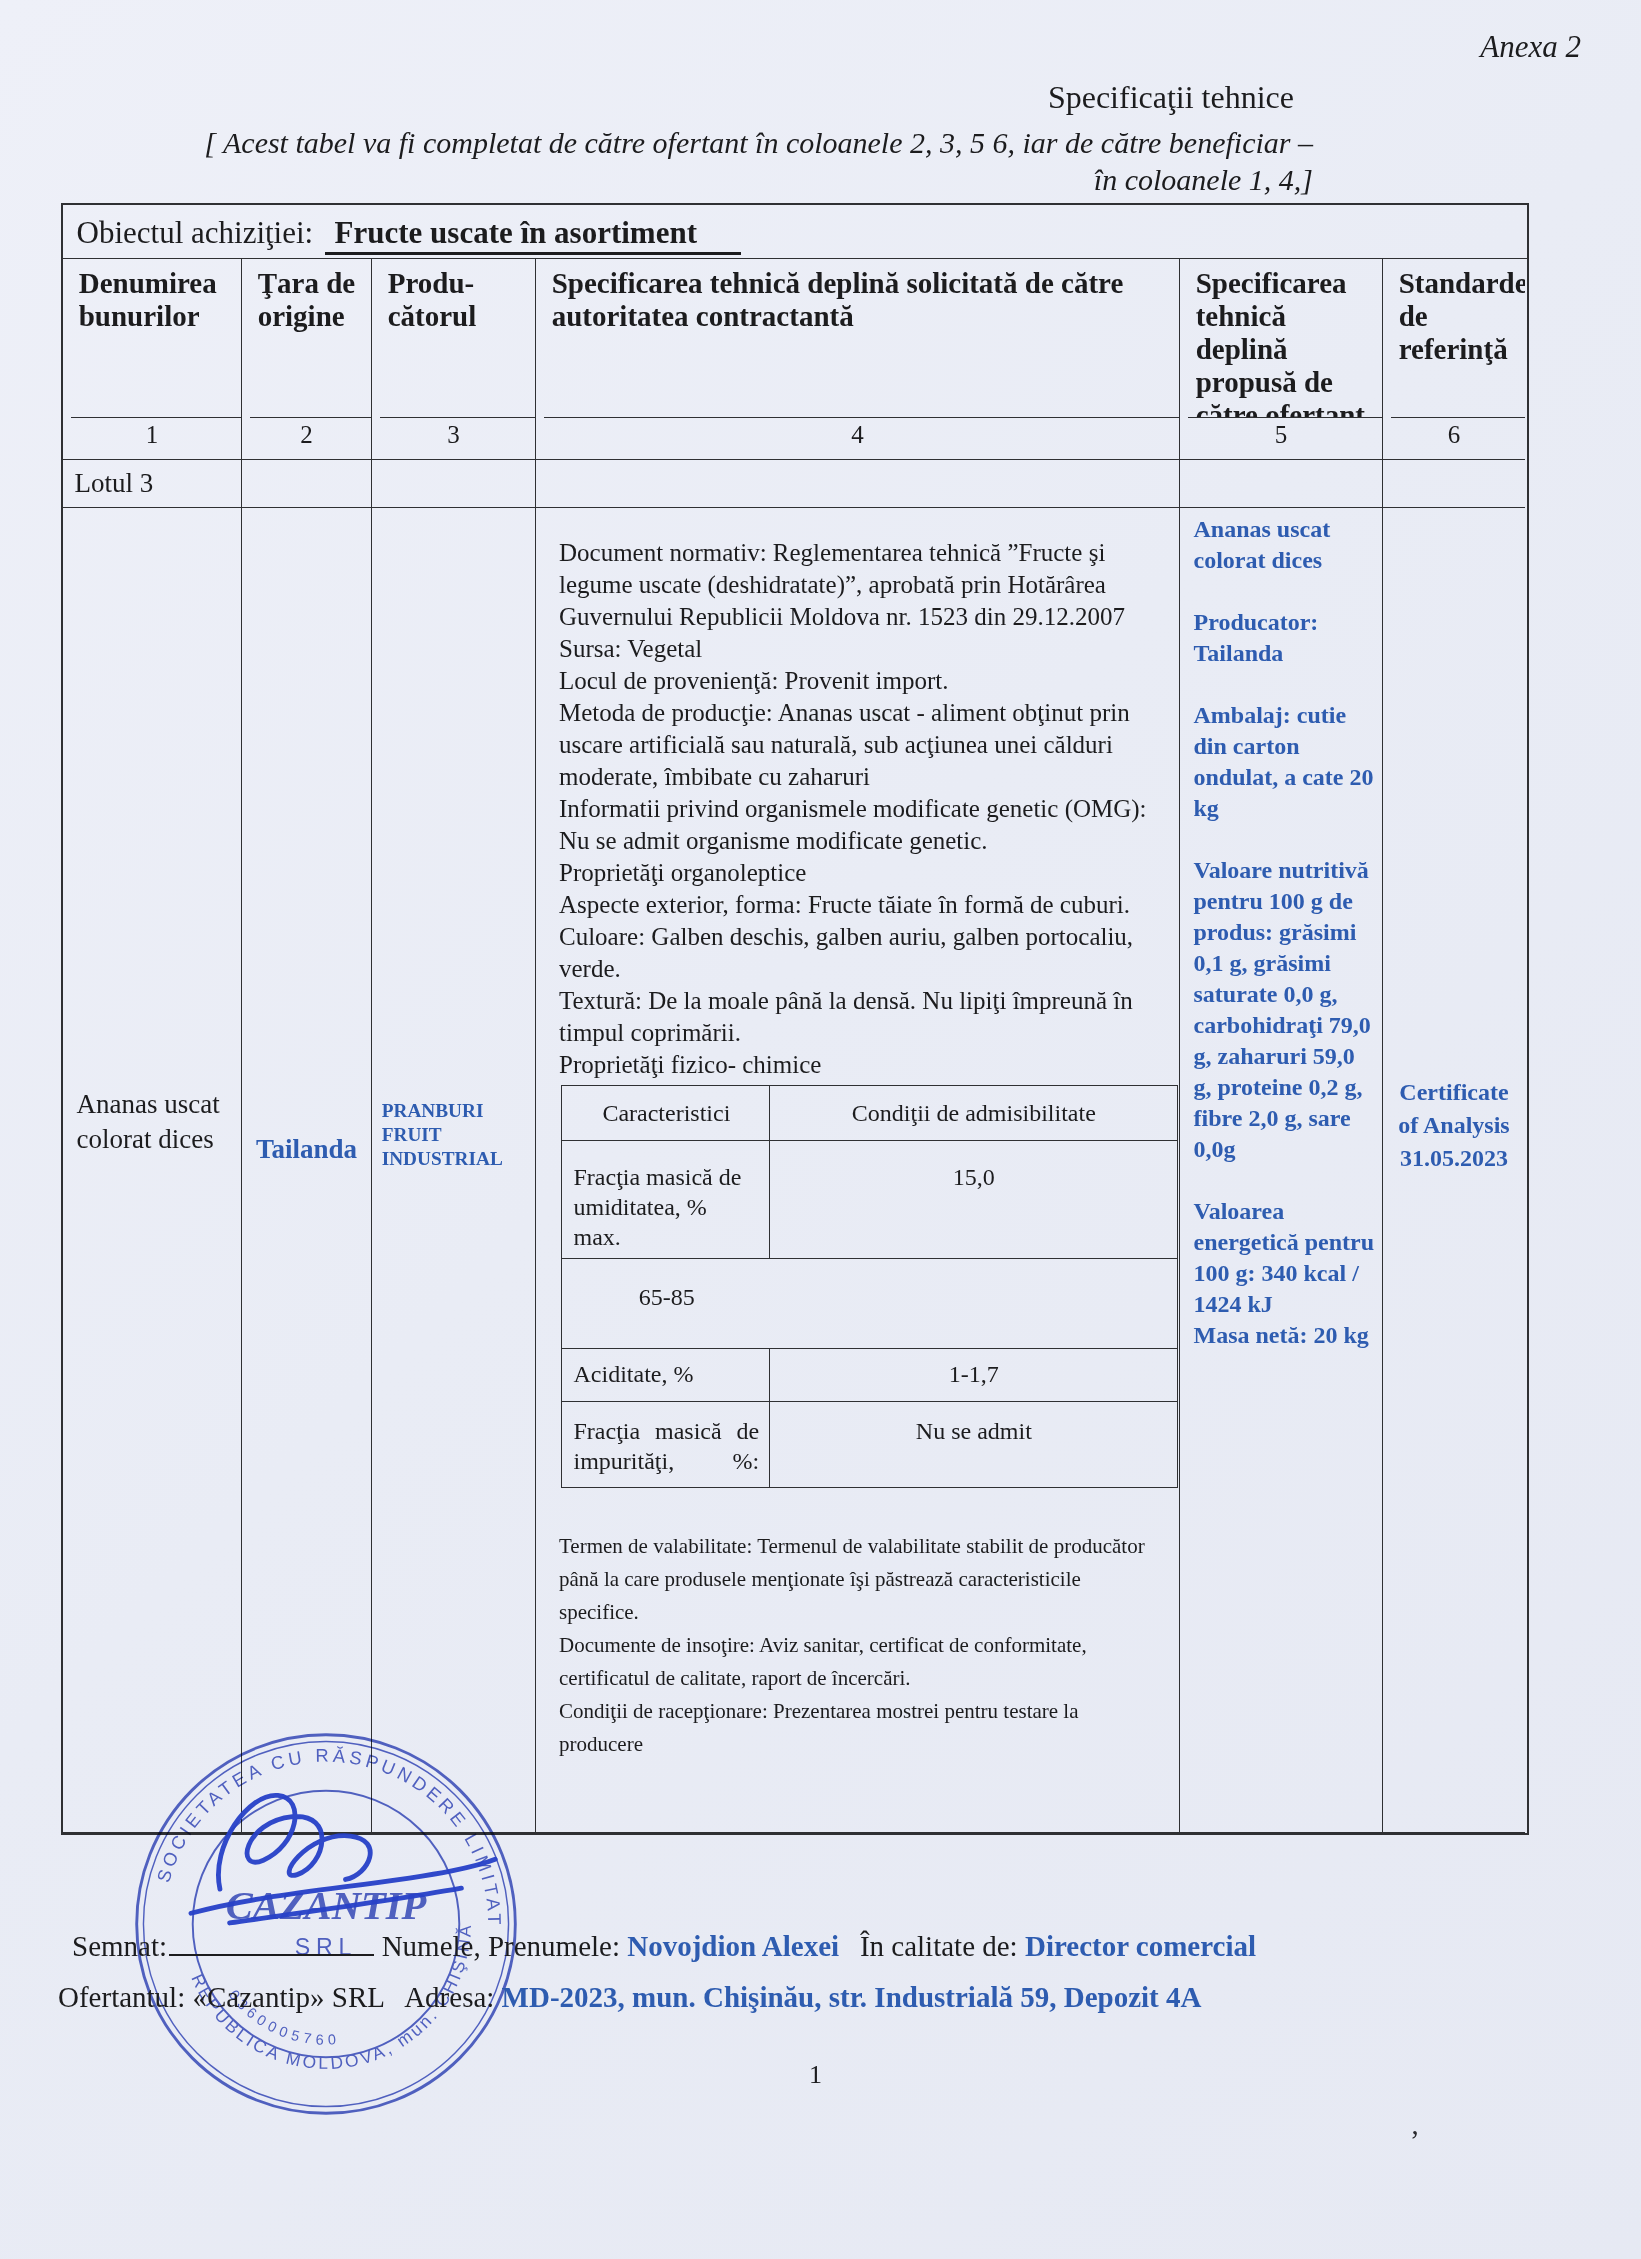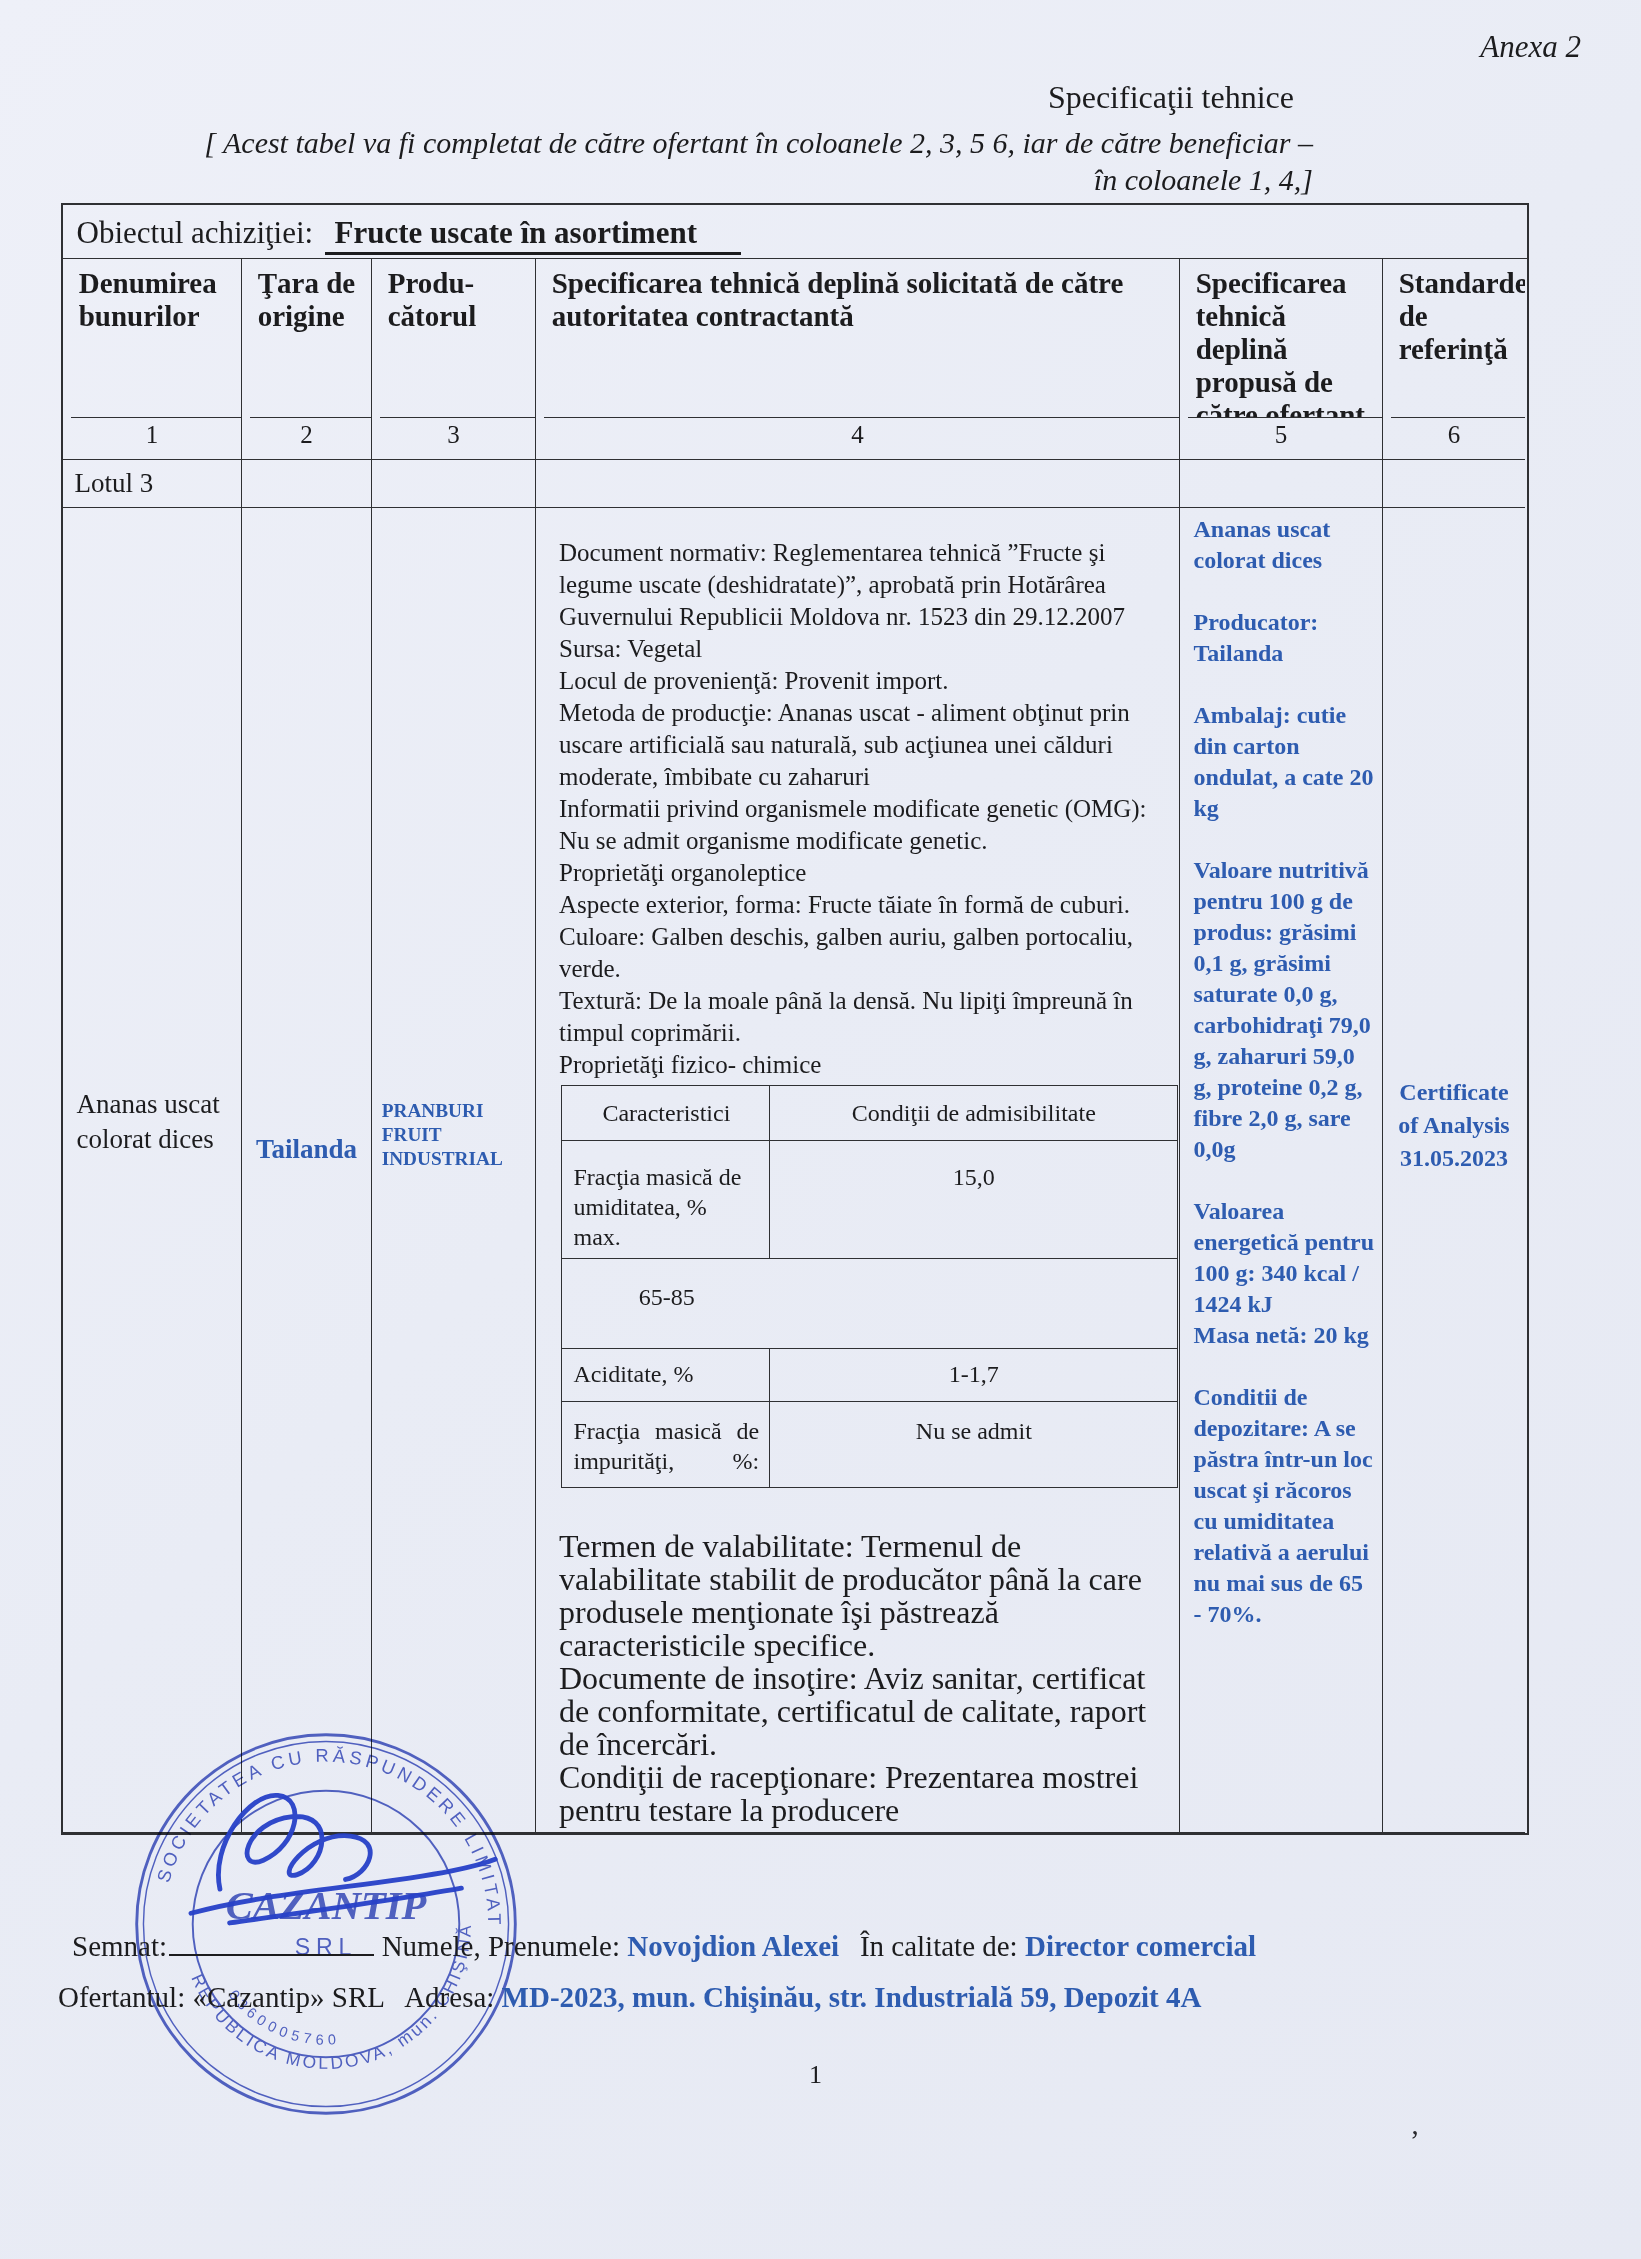--- a/index.html
+++ b/index.html
@@ -31,21 +31,21 @@
   .c6 { padding:568px 5.8px 0 5.8px; text-align:center; }
   .blue { color:#2e5cb0; font-weight:bold; }
   .c2 .blue { font-size:27px; }
   .c3 .blue { font-size:19.3px; line-height:24px; display:block; width:114px; }
   .c6 .blue { font-size:24px; line-height:33px; }
   .c5 p { margin:0 0 31px 0; font-size:24px; line-height:31px; color:#2e5cb0; font-weight:bold; }
   .c5 p.nogap { margin-bottom:0; }
   .c4 { padding:29px 23px 0 23px; }
   .c4 .para { margin:0; font-size:25px; line-height:32px; }
   .after-block { margin-top:42px; }
-  .after-block .para { font-size:32px; line-height:33px; }
+  .after-block .para { font-size:21px; line-height:33px; }
 
   
   .inner-table { width:615px; border:1.9px solid #2f3033; margin:3.9px 0 0 1.9px; }
   .it-row { display:grid; grid-template-columns:208px 406px; border-bottom:1.9px solid #2f3033; }
   .it-row:last-child { border-bottom:none; }
   .it-cell { border-right:1.9px solid #2f3033; box-sizing:border-box; font-size:24px; line-height:30px; padding:9.7px 9.7px 5.8px 11.6px; }
   .it-cell:last-child { border-right:none; text-align:center; }
   .it-head .it-cell { font-weight:normal; text-align:center; min-height:54px; padding-top:11.6px; }
   .it-r1 .it-cell { min-height:83px; padding-top:21px; }
   .it-r2 .it-cell { min-height:89px; padding-top:23px; }
@@ -160,21 +160,20 @@
         </div>
       </div>
 
       <div class="cell content c5">
         <p>Ananas uscat colorat dices</p>
         <p>Producator: Tailanda</p>
         <p>Ambalaj: cutie din carton ondulat, a cate 20 kg</p>
         <p>Valoare nutritivă pentru 100 g de produs: grăsimi 0,1 g, grăsimi saturate 0,0 g, carbohidraţi 79,0 g, zaharuri 59,0 g, proteine 0,2 g, fibre 2,0 g, sare 0,0g</p>
         <p class="nogap">Valoarea energetică pentru 100 g: 340 kcal / 1424 kJ</p>
         <p>Masa netă: 20 kg</p>
-        <p>Conditii de depozitare: A se păstra într-un loc uscat şi răcoros  cu umiditatea relativă a aerului  nu mai sus de 65 - 70%.</p>
       </div>
 
       <div class="cell content c6">
         <span class="blue">Certificate of Analysis 31.05.2023</span>
       </div>
     </div>
   </div>
 
   <div class="stamp-wrap">
     <svg width="396" height="406" viewBox="0 0 410 420">

